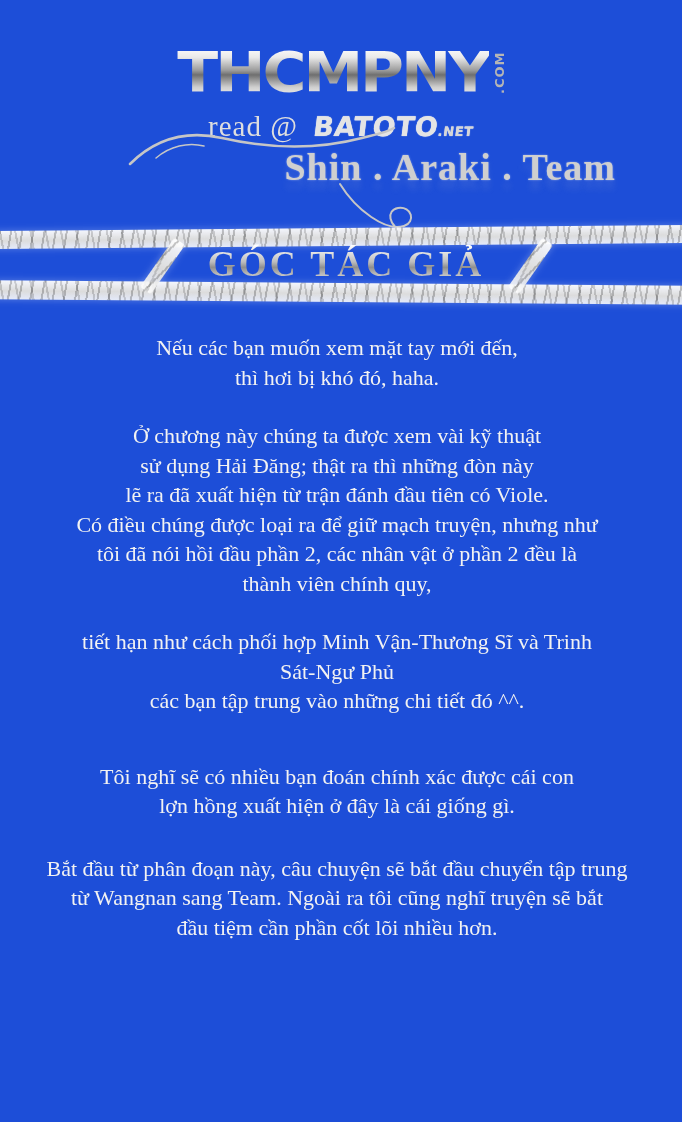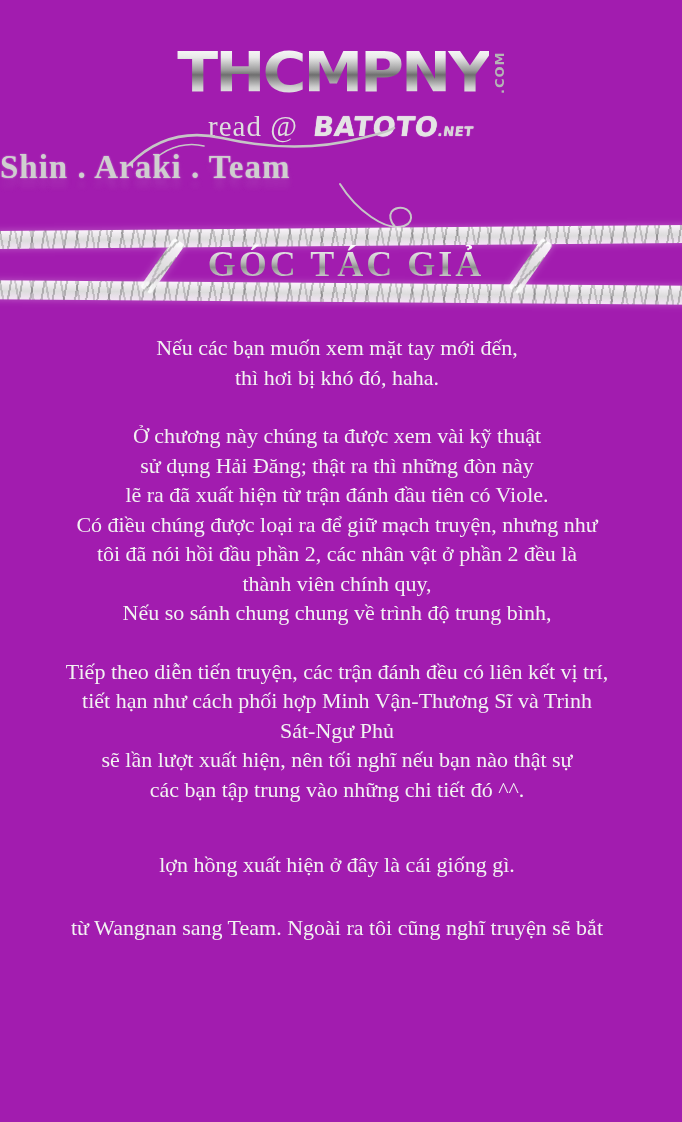--- a/index.html
+++ b/index.html
@@ -1,20 +1,20 @@
 <!DOCTYPE html>
 <html><head>
 <meta charset="utf-8">
 <style>
   html,body{margin:0;padding:0;background:#000;}
   body{
     width:682px;height:1122px;position:relative;overflow:hidden;
     font-family:"Liberation Serif","DejaVu Serif",serif;
   }
-  .stage{position:absolute;inset:0;background:#a21caf;}
+  .stage{position:absolute;inset:0;background:#1d4ed8;}
 
   
   .logo-row{position:absolute;top:46px;left:0;width:682px;text-align:center;}
   .logo-inner{display:inline-flex;align-items:flex-start;}
   .logo-main{
     font-family:"DejaVu Sans","Liberation Sans",sans-serif;
     font-weight:bold;font-size:60px;line-height:56px;letter-spacing:-3px;
     color:#c9c9c9;transform:scaleY(.92);transform-origin:top center;
   }
   .logo-suffix{
@@ -40,23 +40,23 @@
     font-family:"DejaVu Sans","Liberation Sans",sans-serif;
     font-weight:bold;font-size:27px;letter-spacing:.5px;
     display:inline-block;transform:skewX(-7deg);color:#e4e4e4;margin-left:8px;
     text-shadow:0 0 1px #fff;
   }
   .site-tld{
     font-family:"DejaVu Sans","Liberation Sans",sans-serif;
     font-weight:bold;font-size:13px;color:#d6d6d6;vertical-align:baseline;
   }
   .team-row{
-    position:absolute;top:142px;left:0;width:616px;text-align:left;
+    position:absolute;top:142px;left:0;width:616px;text-align:right;
     font-family:"Liberation Serif","DejaVu Serif",serif;font-weight:bold;
-    font-size:33px;line-height:50px;letter-spacing:1px;color:#cfcfcf;
+    font-size:38px;line-height:50px;letter-spacing:1px;color:#cfcfcf;
     text-shadow:0 0 2px rgba(255,255,255,.45),0 9px 7px rgba(210,210,210,.12);
   }
   .flourish{position:absolute;pointer-events:none;}
   .flourish path{stroke:#c6c6c6;fill:none;stroke-linecap:round;}
 
   
   .banner{position:absolute;top:222px;left:0;width:682px;height:92px;}
   .chalk{
     position:absolute;border-radius:3px;
     background:
@@ -135,30 +135,30 @@
         <div class="line">Nếu các bạn muốn xem mặt tay mới đến,</div>
         <div class="line">thì hơi bị khó đó, haha.</div>
       </div>
       <div class="para">
         <div class="line">Ở chương này chúng ta được xem vài kỹ thuật</div>
         <div class="line">sử dụng Hải Đăng; thật ra thì những đòn này</div>
         <div class="line">lẽ ra đã xuất hiện từ trận đánh đầu tiên có Viole.</div>
         <div class="line">Có điều chúng được loại ra để giữ mạch truyện, nhưng như</div>
         <div class="line">tôi đã nói hồi đầu phần 2, các nhân vật ở phần 2 đều là</div>
         <div class="line">thành viên chính quy,</div>
-        <div class="line">Nếu so sánh chung chung về trình độ trung bình,</div>
       </div>
       <div class="para">
-        <div class="line">Tiếp theo diễn tiến truyện, các trận đánh đều có liên kết vị trí,</div>
         <div class="line">tiết hạn như cách phối hợp Minh Vận-Thương Sĩ và Trinh</div>
         <div class="line">Sát-Ngư Phủ</div>
-        <div class="line">sẽ lần lượt xuất hiện, nên tối nghĩ nếu bạn nào thật sự</div>
         <div class="line">các bạn tập trung vào những chi tiết đó ^^.</div>
       </div>
       <div class="para">
+        <div class="line">Tôi nghĩ sẽ có nhiều bạn đoán chính xác được cái con</div>
         <div class="line">lợn hồng xuất hiện ở đây là cái giống gì.</div>
       </div>
       <div class="para">
+        <div class="line">Bắt đầu từ phân đoạn này, câu chuyện sẽ bắt đầu chuyển tập trung</div>
         <div class="line">từ Wangnan sang Team. Ngoài ra tôi cũng nghĩ truyện sẽ bắt</div>
+        <div class="line">đầu tiệm cần phần cốt lõi nhiều hơn.</div>
       </div>
     </div>
 
 </div>
 
 </body></html>

